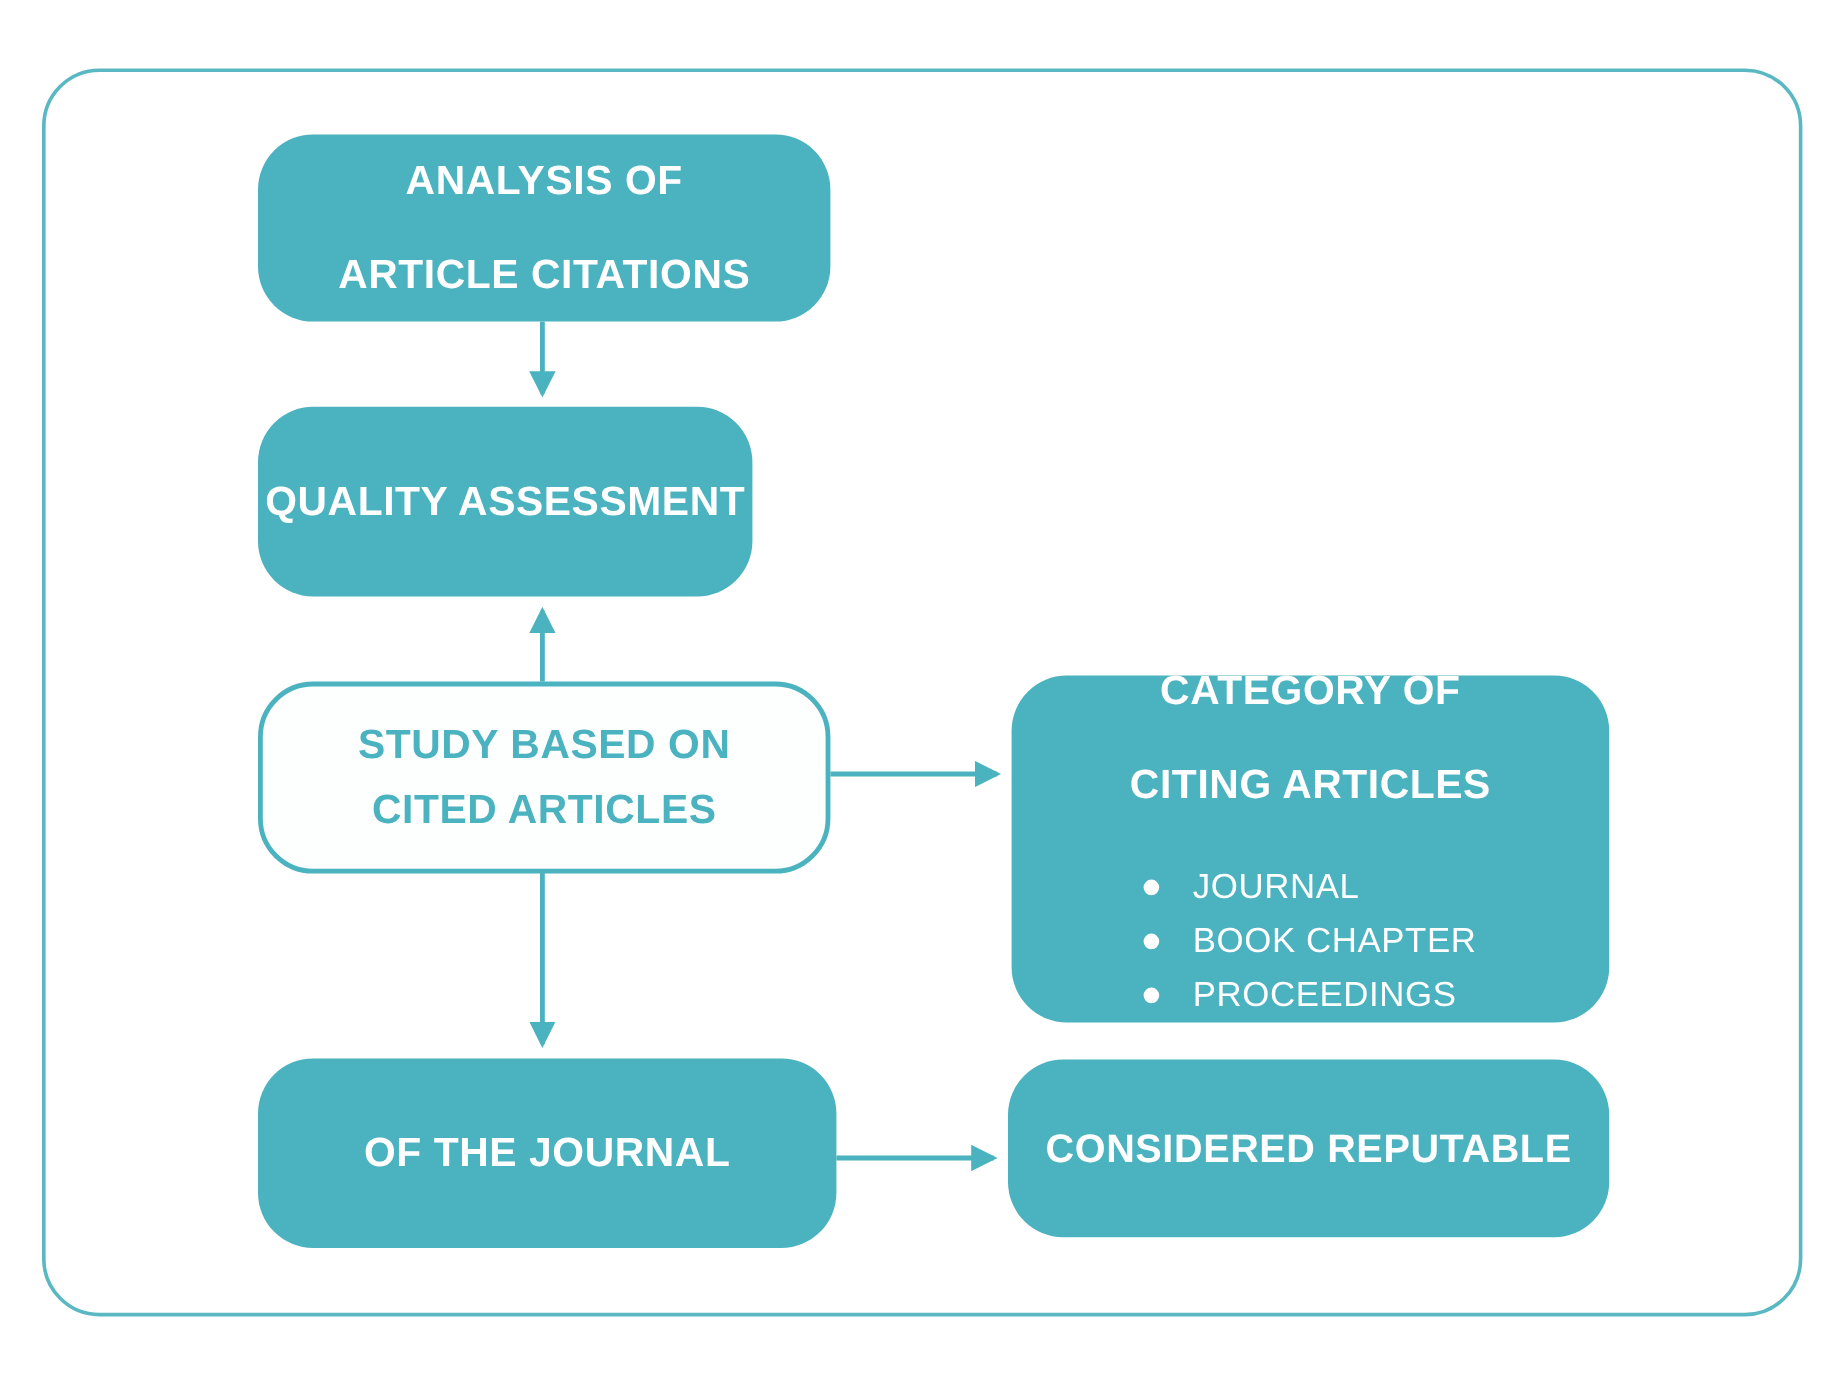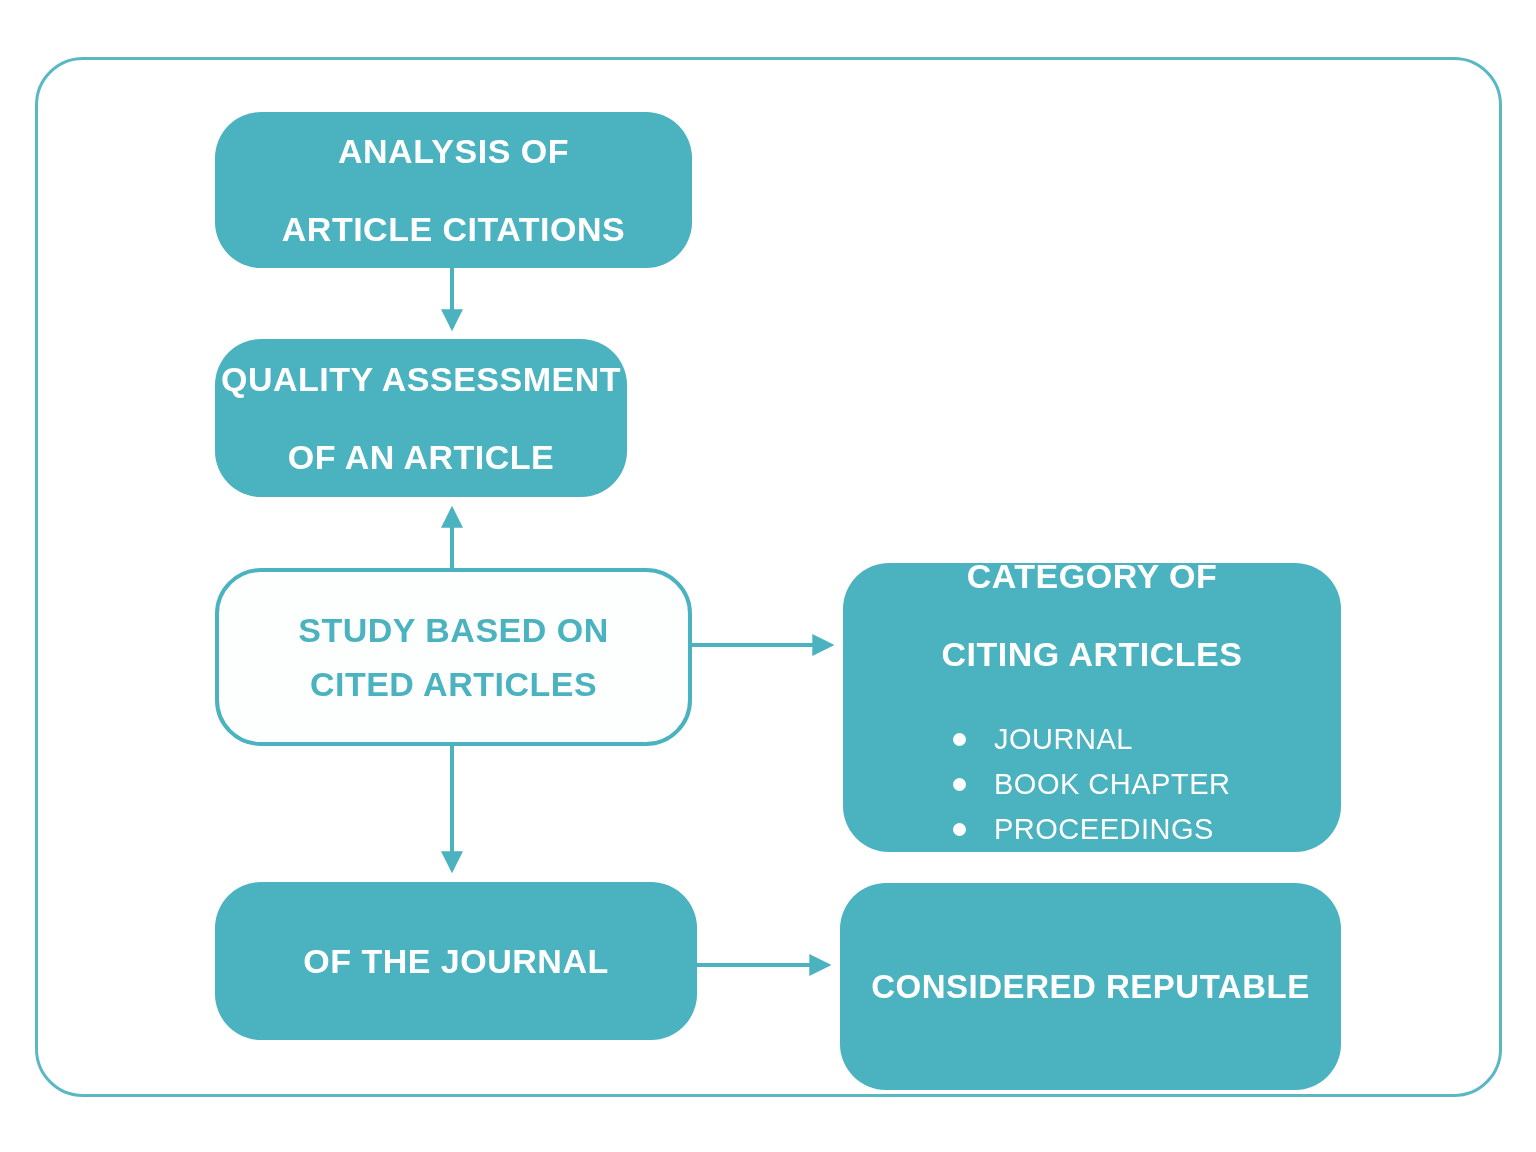--- a/index.html
+++ b/index.html
@@ -39,25 +39,25 @@
     letter-spacing: 0.5px;
   }
   .filled { background: var(--accent); color: var(--on-fill); gap: 24px; }
   .outline {
     background: #fdfefe;
     border: 4px solid var(--accent);
     color: var(--accent);
   }
   .node-analysis  { left: 215px; top: 112px; width: 477px; height: 156px; }
   .node-quality   { left: 215px; top: 339px; width: 412px; height: 158px; }
-  .node-study     { left: 215px; top: 568px; width: 477px; height: 178px; }
+  .node-study     { left: 215px; top: 568px; width: 477px; height: 160px; }
   .node-category  { left: 843px; top: 563px; width: 498px; height: 289px;
                     justify-content: flex-end; padding-top: 26px; }
   .node-number    { left: 215px; top: 882px; width: 482px; height: 158px; }
-  .node-reputable { left: 840px; top: 883px; width: 501px; height: 207px; font-size: 33px; }
+  .node-reputable { left: 840px; top: 883px; width: 501px; height: 148px; font-size: 33px; }
   .bullets {
     list-style: none;
     margin: 12px 0 0 0;
     padding: 0;
     align-self: flex-start;
     margin-left: 110px;
     font-weight: normal;
     font-size: 29px;
     line-height: 45px;
     letter-spacing: 0.5px;
@@ -99,21 +99,20 @@
     <line x1="697" y1="965" x2="828" y2="965" marker-end="url(#ah)"></line>
   </svg>
 
   <div class="node filled node-analysis">
     <div>ANALYSIS OF</div>
     <div>ARTICLE CITATIONS</div>
   </div>
 
   <div class="node filled node-quality">
     <div>QUALITY ASSESSMENT</div>
-    <div>OF AN ARTICLE</div>
   </div>
 
   <div class="node outline node-study">
     <div>STUDY BASED ON</div>
     <div>CITED ARTICLES</div>
   </div>
 
   <div class="node filled node-category">
     <div>CATEGORY OF</div>
     <div>CITING ARTICLES</div>

